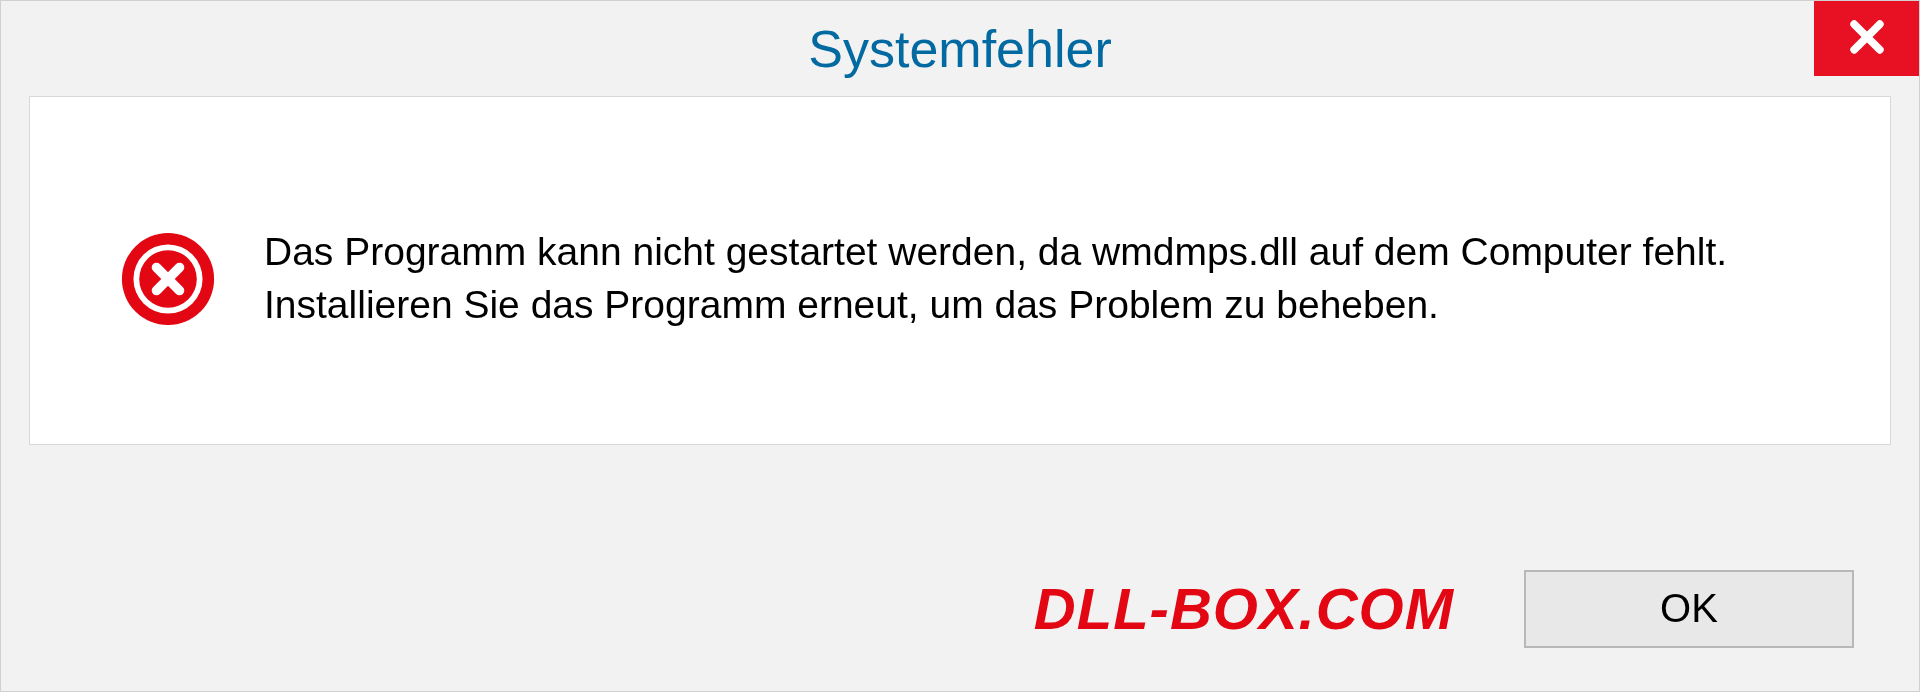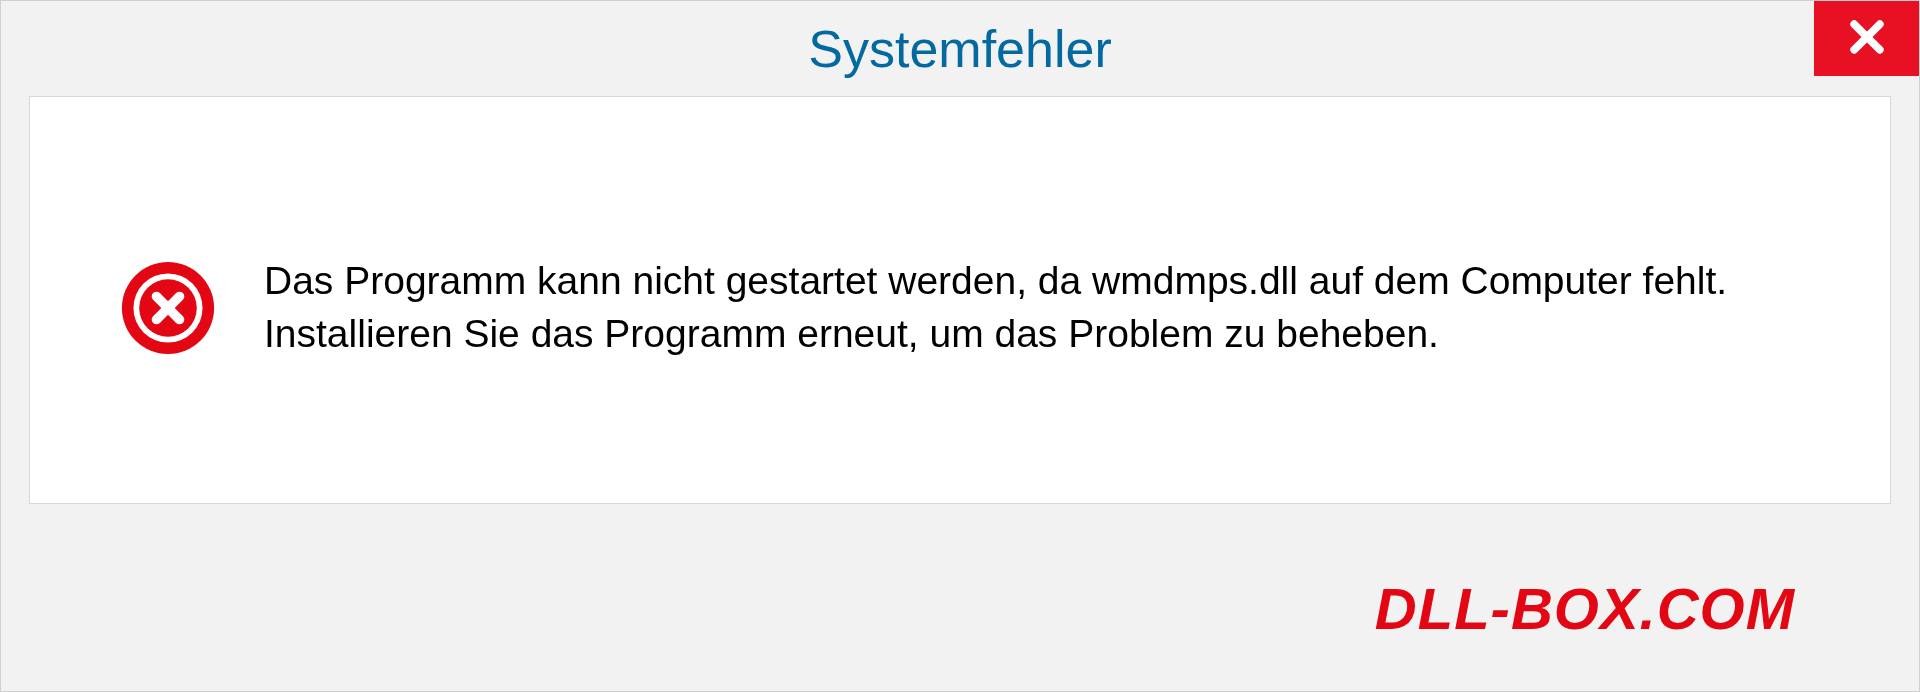--- a/index.html
+++ b/index.html
@@ -41,41 +41,41 @@
       cursor: pointer;
     }
     .close-button svg {
       width: 44px;
       height: 44px;
     }
     .content-panel {
       margin: 0 28px;
       background: #ffffff;
       border: 1px solid #d8d8d8;
-      height: 408px;
+      height: 349px;
       display: flex;
       align-items: center;
       padding: 16px 70px 0 90px;
     }
     .error-icon {
       flex-shrink: 0;
       width: 96px;
       height: 96px;
       margin-right: 48px;
     }
     .error-message {
       font-size: 39px;
       line-height: 1.35;
       color: #000;
     }
     .footer {
       position: absolute;
       bottom: 0;
       left: 0;
-      right: 4px;
+      right: 15px;
       height: 165px;
       display: flex;
       align-items: center;
       justify-content: flex-end;
       padding: 0 50px;
     }
     .watermark {
       font-size: 58px;
       font-weight: 900;
       letter-spacing: 1px;
@@ -120,13 +120,14 @@
       <circle cx="50" cy="50" r="30" fill="#e30613"></circle>
       <line x1="38" y1="38" x2="62" y2="62" stroke="#ffffff" stroke-width="10" stroke-linecap="round"></line>
       <line x1="62" y1="38" x2="38" y2="62" stroke="#ffffff" stroke-width="10" stroke-linecap="round"></line>
     </svg>
   </div>
   <div class="error-message">Das Programm kann nicht gestartet werden, da wmdmps.dll auf dem Computer fehlt. Installieren Sie das Programm erneut, um das Problem zu beheben.</div>
 </div>
 
 <div class="footer">
   <div class="watermark">DLL-BOX.COM</div>
+  <div class="ok-button">OK</div>
 </div>
 
 </body></html>

